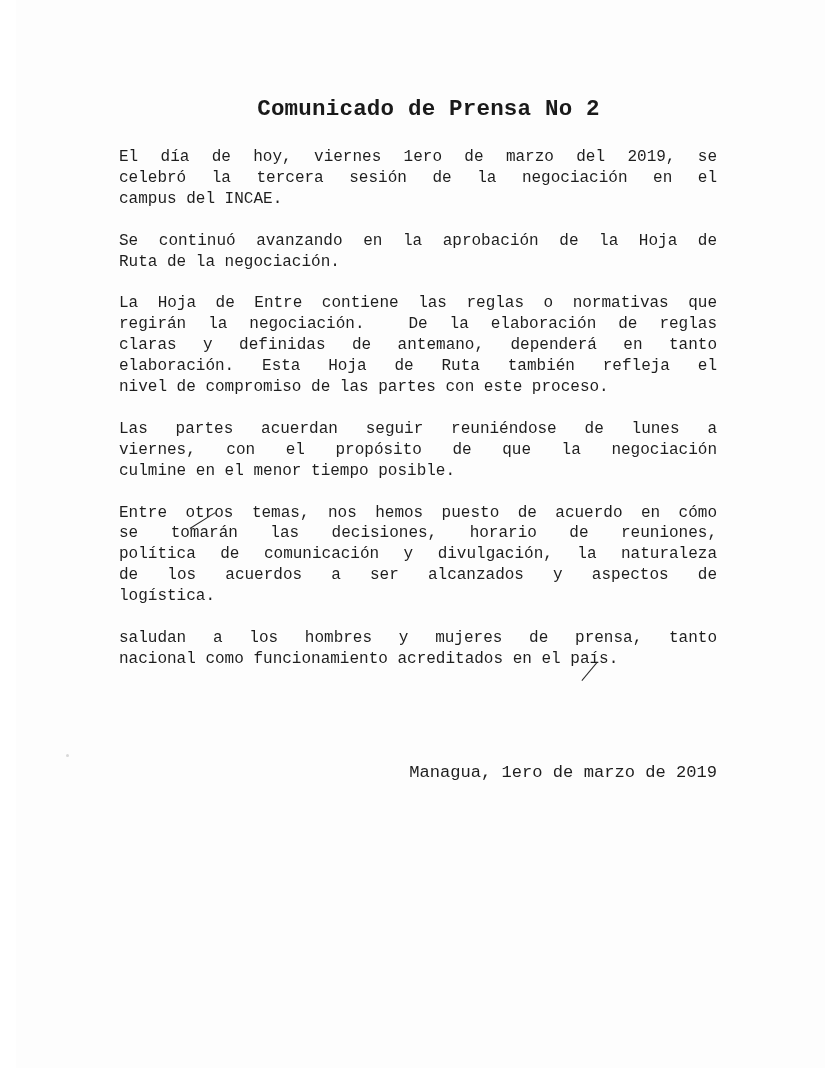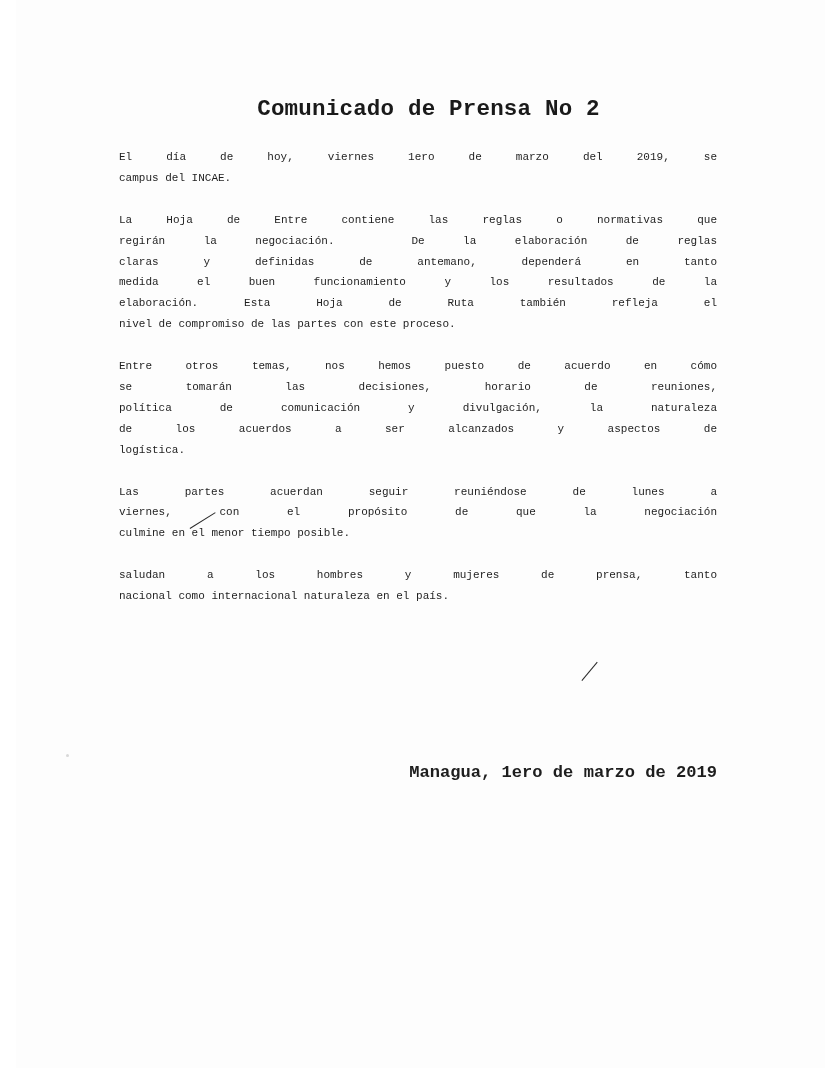--- a/index.html
+++ b/index.html
@@ -28,35 +28,34 @@
   }
   .body {
     position: absolute;
     left: 103px;
     top: 147px;
     width: 598px;
   }
   .para { margin: 0 0 21px 0; }
   .line {
     display: block;
-    font-size: 11px;
+    font-size: 16px;
     line-height: 20.9px;
     height: 20.9px;
     white-space: pre;
     text-align: justify;
     text-align-last: justify;
   }
   .line.last { text-align-last: left; }
   .signature {
     position: absolute;
     right: 124px;
     top: 763px;
     font-size: 17.1px;
     white-space: pre;
-    font-weight: bold;
   }
   .mark {
     position: absolute;
     height: 1.4px;
     background: #2a2a2a;
     transform-origin: left center;
   }
   .speck {
     position: absolute; left: 50px; top: 754px;
     width: 3px; height: 3px; border-radius: 50%;
@@ -66,45 +65,49 @@
 </head>
 <body>
 
 <div class="page">
 
   <div class="title">Comunicado de Prensa No 2</div>
 
   <div class="body">
     <div class="para">
       <span class="line">El día de hoy, viernes 1ero de marzo del 2019, se</span>
+      <span class="line">celebró la tercera sesión de la negociación en el</span>
       <span class="line last">campus del INCAE.</span>
+    </div>
+    <div class="para">
+      <span class="line">Se continuó avanzando en la aprobación de la Hoja de</span>
+      <span class="line last">Ruta de la negociación.</span>
     </div>
     <div class="para">
       <span class="line">La Hoja de Entre contiene las reglas o normativas que</span>
       <span class="line">regirán la negociación.  De la elaboración de reglas</span>
       <span class="line">claras y definidas de antemano, dependerá en tanto</span>
-      <span class="line">medida el buen funcionamiento y los resultados de la</span>
       <span class="line">elaboración. Esta Hoja de Ruta también refleja el</span>
       <span class="line last">nivel de compromiso de las partes con este proceso.</span>
+    </div>
+    <div class="para">
+      <span class="line">Las partes acuerdan seguir reuniéndose de lunes a</span>
+      <span class="line">viernes, con el propósito de que la negociación</span>
+      <span class="line last">culmine en el menor tiempo posible.</span>
     </div>
     <div class="para">
       <span class="line">Entre otros temas, nos hemos puesto de acuerdo en cómo</span>
       <span class="line">se tomarán las decisiones, horario de reuniones,</span>
       <span class="line">política de comunicación y divulgación, la naturaleza</span>
       <span class="line">de los acuerdos a ser alcanzados y aspectos de</span>
       <span class="line last">logística.</span>
     </div>
     <div class="para">
-      <span class="line">Las partes acuerdan seguir reuniéndose de lunes a</span>
-      <span class="line">viernes, con el propósito de que la negociación</span>
-      <span class="line last">culmine en el menor tiempo posible.</span>
-    </div>
-    <div class="para">
       <span class="line">saludan a los hombres y mujeres de prensa, tanto</span>
-      <span class="line last">nacional como internacional naturaleza en el país.</span>
+      <span class="line last">nacional como funcionamiento acreditados en el país.</span>
     </div>
   </div>
 
   <div class="signature">Managua, 1ero de marzo de 2019</div>
 
   <div class="mark" style="left:174px; top:528px; width:30px; transform: rotate(-32deg);"></div>
   <div class="mark" style="left:566px; top:680px; width:24px; transform: rotate(-50deg);"></div>
 
   <div class="speck"></div>
 </div>

